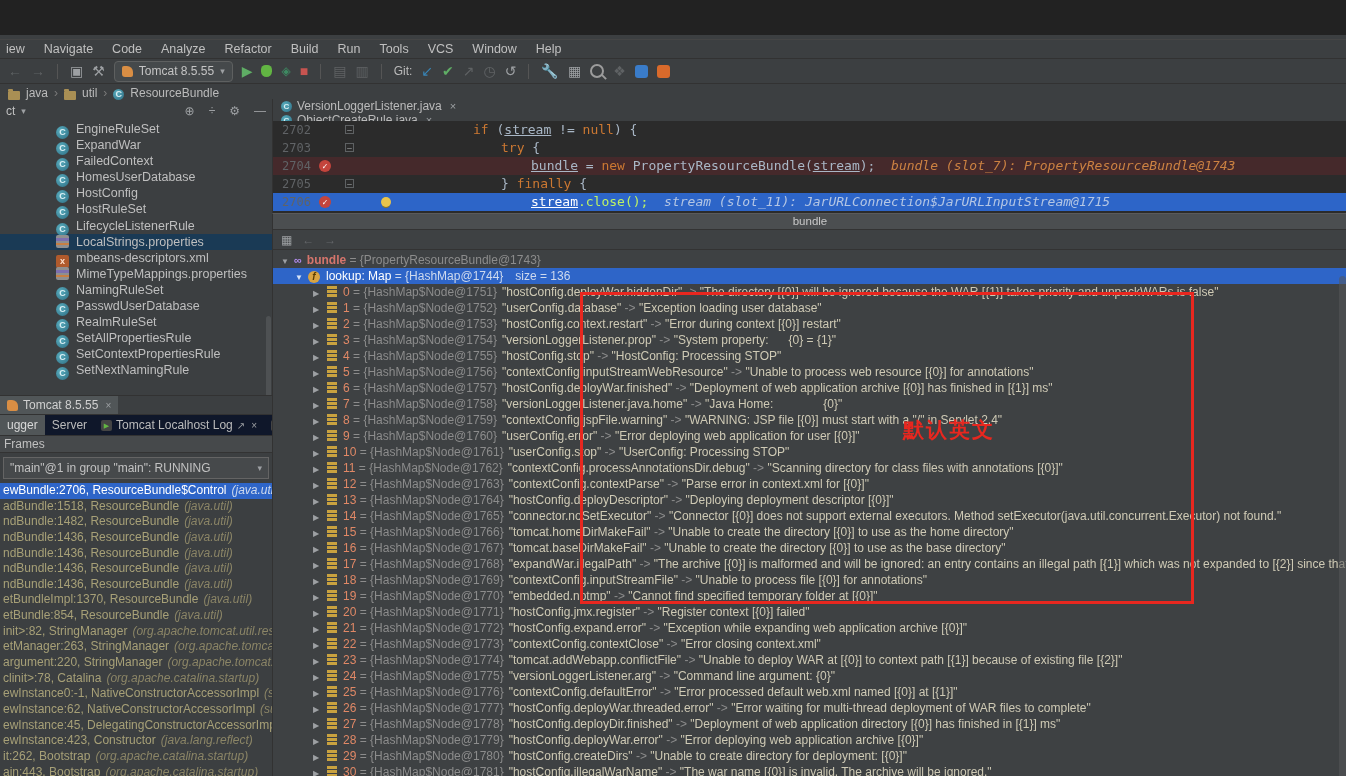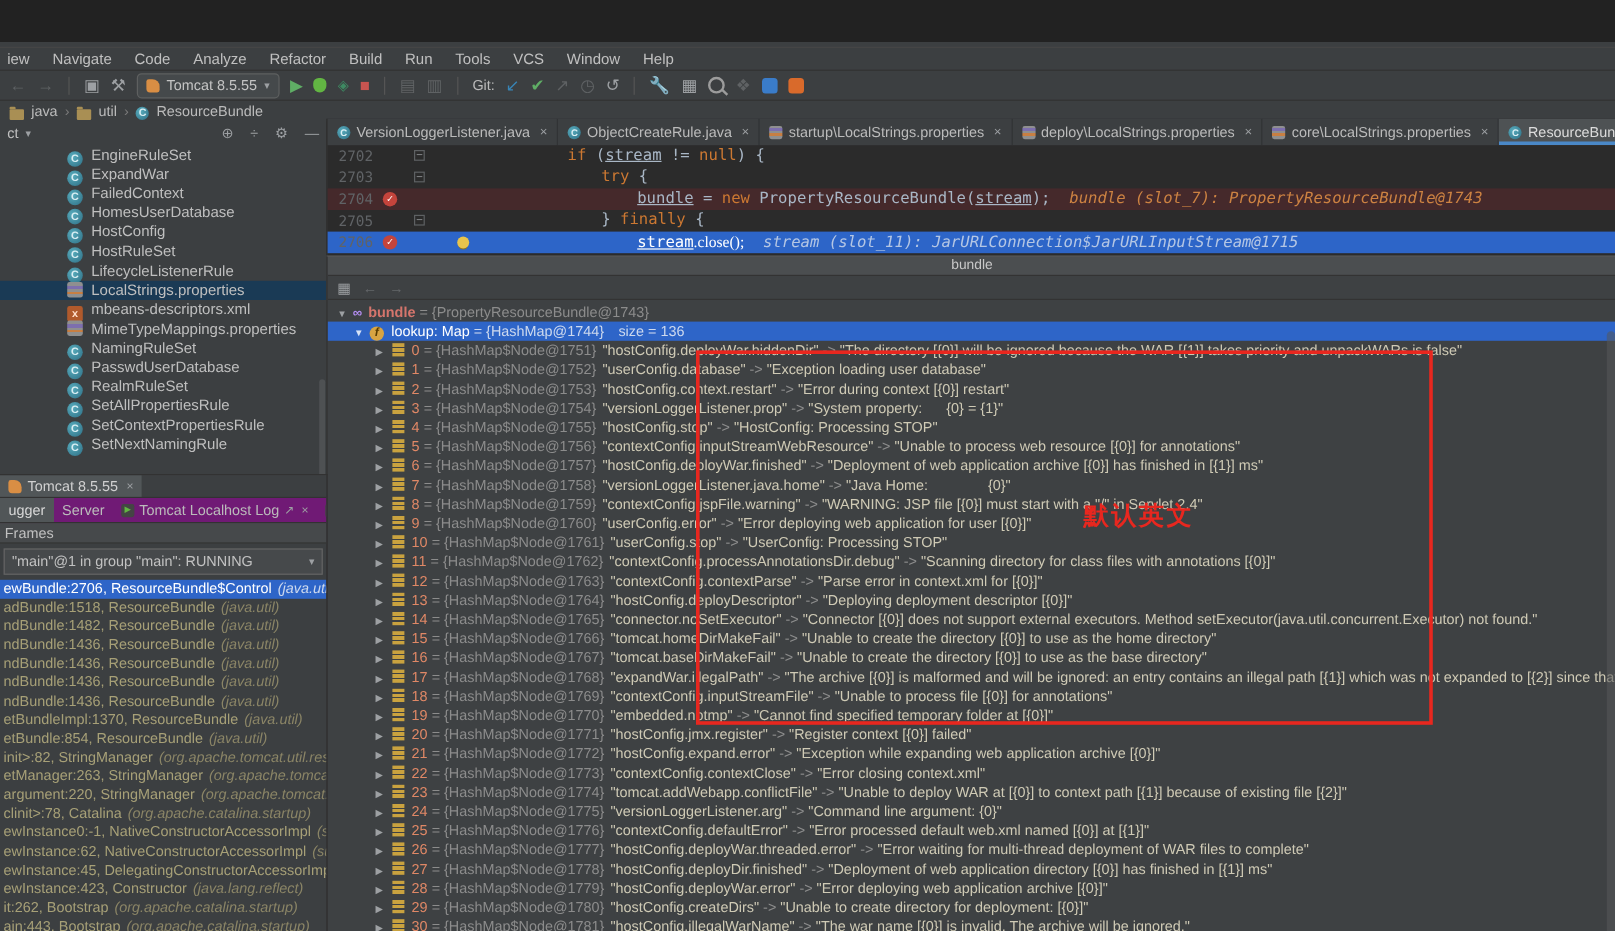--- a/index.html
+++ b/index.html
@@ -39,39 +39,39 @@
   .prow.sel{background:#1a3a55;}
   .fico{display:inline-block;width:13px;height:13px;margin-right:7px;vertical-align:-2px;text-align:center;
         font-size:9px;line-height:13px;color:#d9eef3;font-weight:bold;}
   .fico.class{border-radius:50%;background:radial-gradient(circle at 35% 35%,#58acbd,#2e6e84);}
   .fico.class::after{content:"C";}
   .fico.prop{border-radius:2px;background:linear-gradient(180deg,#8f8f8f 0 3px,#7d6fae 3px 6px,#8f8f8f 6px 8px,#c77f43 8px 10px,#8f8f8f 10px 13px);}
   .fico.xml{border-radius:2px;background:#b05a2c;} .fico.xml::after{content:"x";color:#ffe0cc;}
   .pscrollv{position:absolute;right:1px;top:215px;width:5px;height:90px;background:#5a5d5f;border-radius:3px;opacity:.6;}
   
   .editor{position:absolute;top:64px;left:272px;width:1074px;height:114px;background:#2b2b2b;border-left:1px solid #323232;}
-  .etabs{display:flex;height:22px;background:#3c3f41;overflow:hidden;}
+  .etabs{display:flex;height:22px;background:#3c3f41;overflow:hidden;flex-direction:column;}
   .etab{display:inline-flex;align-items:center;height:22px;padding:0 8px;font-size:12px;color:#bbb;border-right:1px solid #313335;white-space:nowrap;gap:5px;}
   .etab.active{background:#4e5254;color:#dcdcdc;box-shadow:inset 0 -3px 0 #4a88c7;}
   .tico{display:inline-block;width:11px;height:11px;text-align:center;font-size:8px;line-height:11px;color:#d9eef3;font-weight:bold;}
   .tico.java{border-radius:50%;background:radial-gradient(circle at 35% 35%,#58acbd,#2e6e84);} .tico.java::after{content:"C";}
   .tico.prop{border-radius:2px;background:linear-gradient(180deg,#8f8f8f 0 2px,#7d6fae 2px 4px,#8f8f8f 4px 6px,#c77f43 6px 8px,#8f8f8f 8px 11px);}
   .tclose{color:#9da0a3;font-size:11px;margin-left:3px;}
   .ecode{position:relative;}
   .eline{position:relative;height:18px;line-height:18px;font-family:"DejaVu Sans Mono",monospace;font-size:13px;white-space:pre;}
   .eline .lnum{position:absolute;left:0;width:38px;text-align:right;color:#606366;font-size:12px;font-family:"DejaVu Sans Mono",monospace;}
   .eline .code{display:block;margin-left:92px;}
   .eline.bp{background:#45292b;}
   .eline.exec{background:#2d65c8;}
   .bpdot{position:absolute;left:46px;top:3px;width:12px;height:12px;border-radius:50%;background:#c4443c;color:#fff;font-size:9px;line-height:12px;text-align:center;}
   .fold{position:absolute;left:72px;top:4px;width:9px;height:9px;border:1px solid #5e6163;color:#8a8d8f;font-size:9px;line-height:8px;text-align:center;background:#2b2b2b;box-sizing:border-box;}
   .bulb{position:absolute;left:108px;top:4px;width:10px;height:10px;border-radius:50%;background:#e8c44c;box-shadow:0 2px 0 -1px #8a7428;}
   .k{color:#cc7832;} .p{color:#a9b7c6;} .v{color:#a9b7c6;text-decoration:underline;}
   .h1{color:#cc8242;font-style:italic;} .h2{color:#b4c6e4;font-style:italic;}
-  .exec .p{color:#ffffff;font-family:Liberation Serif, serif;} .exec .v{color:#ffffff;}
+  .exec .p{color:#bef264;} .exec .v{color:#ffffff;}
   
   .popup{position:absolute;top:178px;left:272px;width:1074px;height:598px;background:#3e4143;border-left:1px solid #323232;border-top:1px solid #5a5a5a;overflow:hidden;}
   .phdr{height:15px;line-height:15px;text-align:center;background:#4b4e50;color:#c8c8c8;font-size:11.5px;border-bottom:1px solid #333;}
   .ptool{height:19px;display:flex;align-items:center;gap:10px;padding-left:8px;border-bottom:1px solid #333;color:#9da0a3;}
   .ptool .dis{color:#64676a;}
   .vtree{padding-top:2px;}
   .vrow{height:16px;line-height:16px;white-space:nowrap;font-size:12px;padding-left:40px;}
   .vrow.root{padding-left:8px;} .vrow.lk{padding-left:22px;background:#2e65c8;color:#fff;}
   .tarrow{color:#9da0a3;font-size:8px;display:inline-block;width:12px;}
   .vrow.lk .tarrow{color:#d7e3f7;}
@@ -86,21 +86,21 @@
   .vkey,.vval{color:#cfcab5;white-space:pre;margin-left:5px;}
   .vval{margin-left:0;}
   .vrow.lk .vnm,.vrow.lk .vty{color:#fff;} .vrow.lk .veq,.vrow.lk .vref{color:#cdd9ee;}
   .vsize{color:#cdd9ee;margin-left:12px;white-space:pre;}
   .pscroll{position:absolute;right:1px;top:62px;bottom:6px;width:7px;background:#55585a;border-radius:4px;opacity:.55;}
   
   .debugwin{position:absolute;top:360px;left:0;width:272px;height:392px;border-right:1px solid #323232;border-top:1px solid #323232;overflow:hidden;}
   .twrow{display:flex;height:18px;align-items:center;background:#3c3f41;border-bottom:1px solid #323232;}
   .twtab{display:inline-flex;align-items:center;gap:5px;height:18px;padding:0 7px;background:#515658;color:#d0d0d0;}
   .tclose2{color:#9da0a3;font-size:10px;margin-left:2px;}
-  .dtabs{display:flex;height:20px;align-items:center;background:#701a75;border-bottom:1px solid #323232;overflow:hidden;}
+  .dtabs{display:flex;height:20px;align-items:center;background:#0f172a;border-bottom:1px solid #323232;overflow:hidden;}
   .dtab{display:inline-flex;align-items:center;gap:4px;height:20px;padding:0 7px;white-space:nowrap;color:#bbb;}
   .dtab.active{background:#515658;color:#d8d8d8;}
   .conico{width:11px;height:11px;background:#444;color:#62b543;font-size:7px;line-height:11px;text-align:center;border-radius:2px;}
   .textra{color:#9da0a3;font-size:10px;} 
   .fhdr{height:16px;line-height:16px;padding-left:4px;background:#46494b;color:#c0c0c0;border-bottom:1px solid #333;}
   .thread{margin:4px 3px;height:20px;border:1px solid #646464;background:#46494b;display:flex;align-items:center;padding:0 6px;color:#c2c2c2;font-size:12px;}
   .thread .spring{flex:1;}
   .frames{overflow:hidden;}
   .frow{height:15.65px;line-height:15.65px;white-space:nowrap;padding-left:3px;color:#a7a077;font-size:12px;}
   .frow .pkg{font-style:italic;color:#8b8566;margin-left:5px;}

